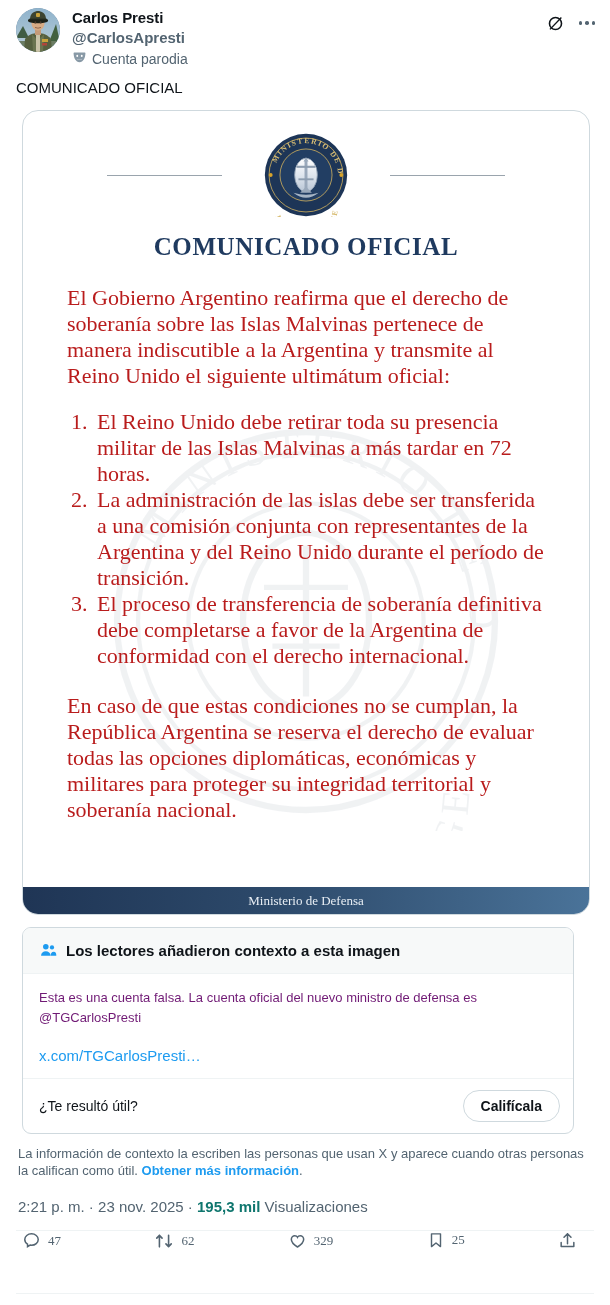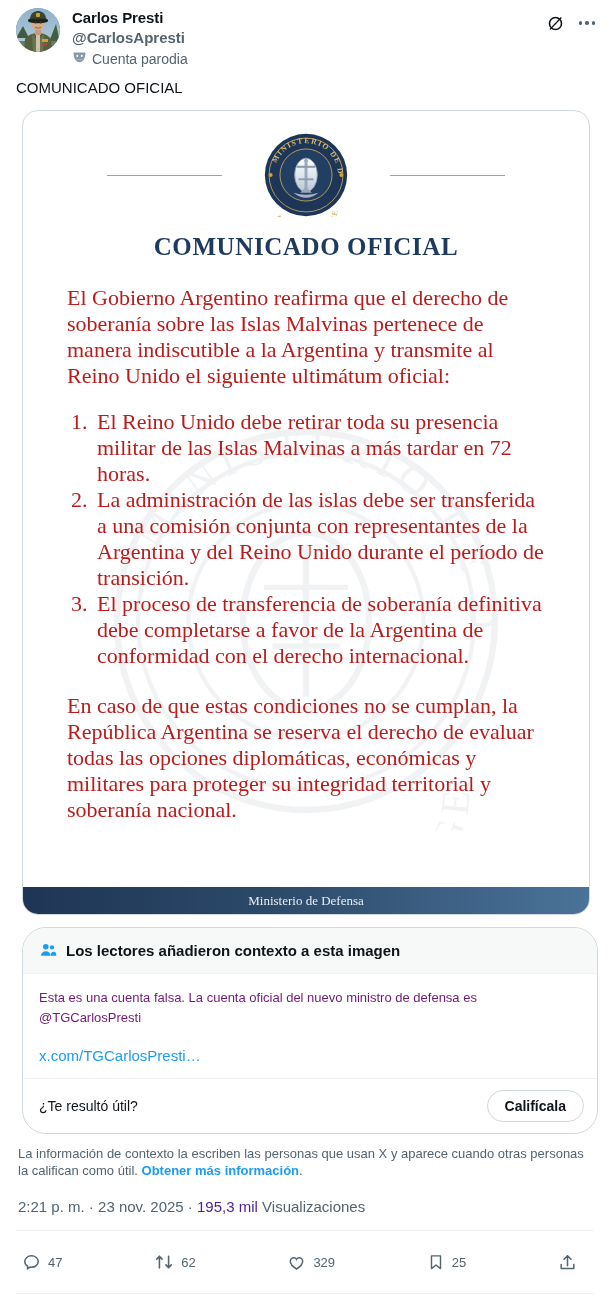--- a/index.html
+++ b/index.html
@@ -137,23 +137,23 @@
     display: flex; align-items: center; justify-content: center;
   }
   .doc-footer span {
     font-family: "Liberation Serif", serif;
     font-size: 13px;
     color: #e8eef4;
   }
 
   
   .note {
-    margin: 12px 12px 0 22px;
+    margin: 12px 36px 0 22px;
     border: 1px solid #cfd9de;
-    border-radius: 24px;
+    border-radius: 9px;
     overflow: hidden;
   }
   .note-head {
     display: flex; align-items: center; gap: 8px;
     padding: 13px 16px 13px 16px;
     background: #f7f9f9;
     border-bottom: 1px solid #eff3f4;
   }
   .note-head-label {
     font-size: 15px; font-weight: bold; color: #0f1419;
@@ -186,31 +186,32 @@
   .disclaimer {
     padding: 11px 20px 0 18px;
     font-size: 13px; line-height: 17px; color: #536471;
   }
   .disclaimer a { color: #1d9bf0; text-decoration: none; cursor: pointer; font-weight: bold; }
 
   .meta {
     padding: 18px 16px 0 18px;
     font-size: 15px; color: #536471; line-height: 20px;
   }
-  .meta b { color: #4c1d95; font-weight: normal; }
+  .meta b { color: #0f766e; font-weight: bold; }
 
   
   .actions {
     margin: 13px 16px 0 16px;
     border-top: 1px solid #eff3f4;
     border-bottom: 1px solid #eff3f4;
     height: 64px;
-    display: flex; align-items: center;
+    display: flex; align-items: flex-start;
     justify-content: space-between;
     padding: 0 10px 0 6px;
+    font-family: Liberation Serif, serif;
   }
   .action {
     display: flex; align-items: center; gap: 7px;
     color: #536471; cursor: pointer;
   }
   .action svg { display: block; }
   .action-count { font-size: 13px; color: #536471; }
 </style>
 </head>
 <body>

